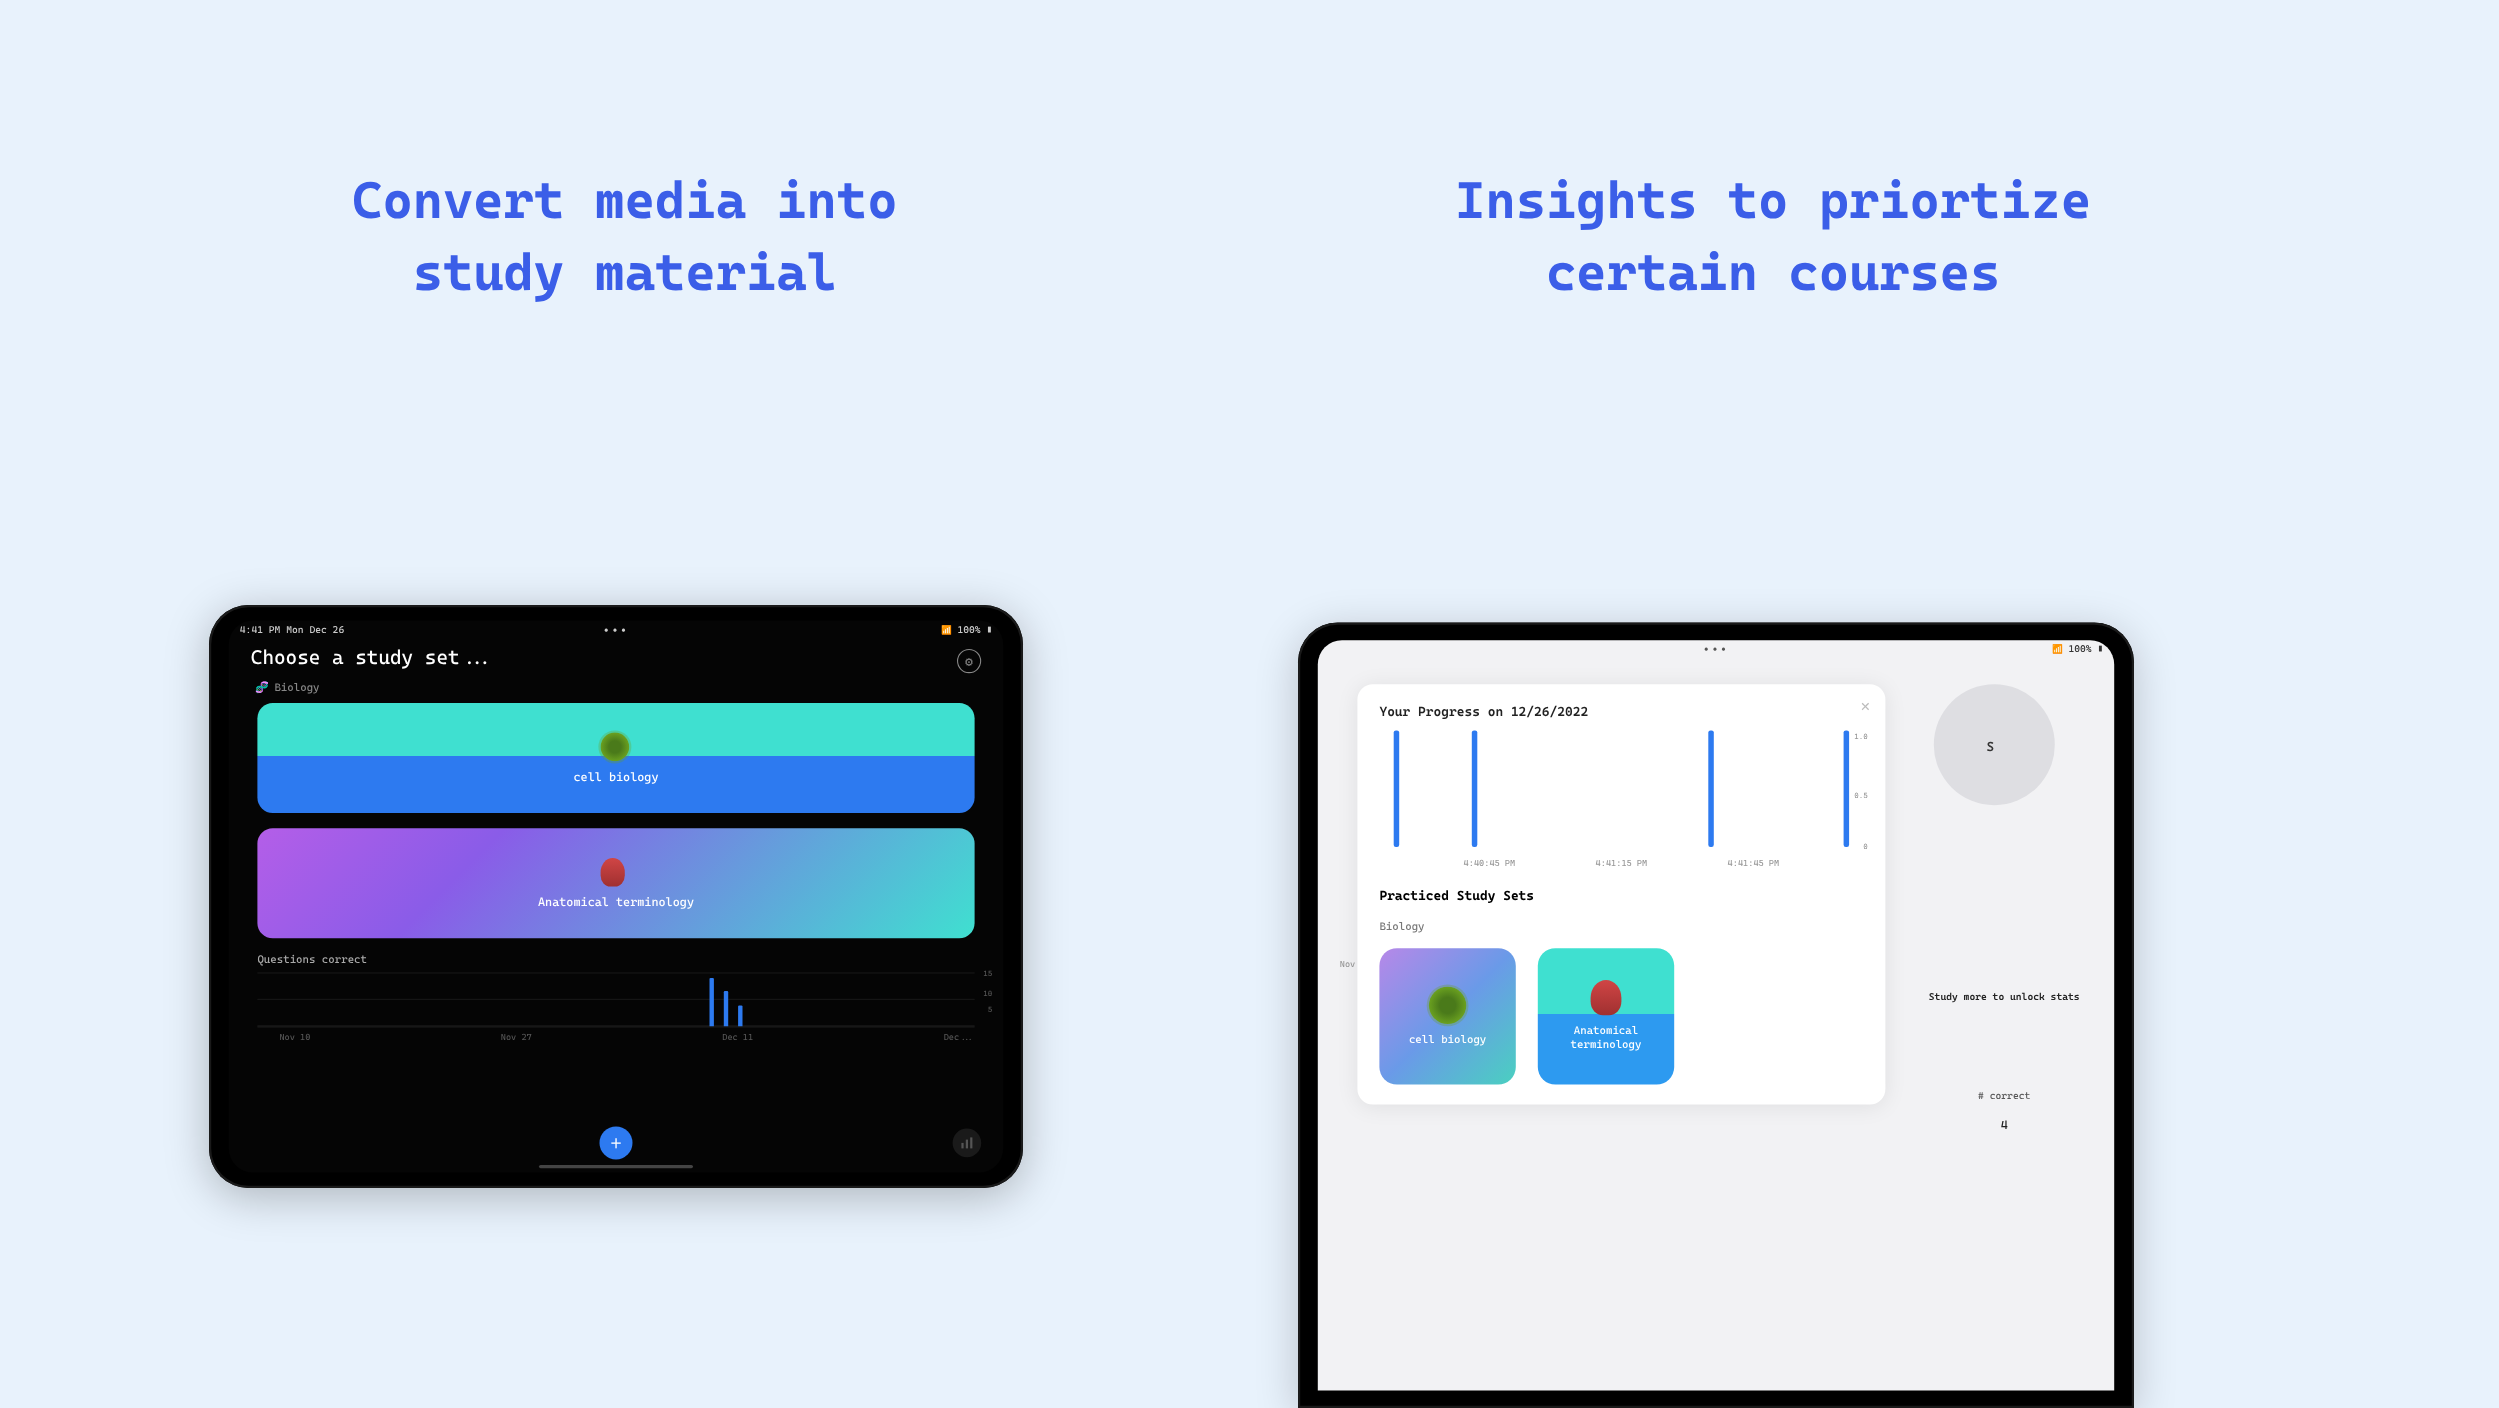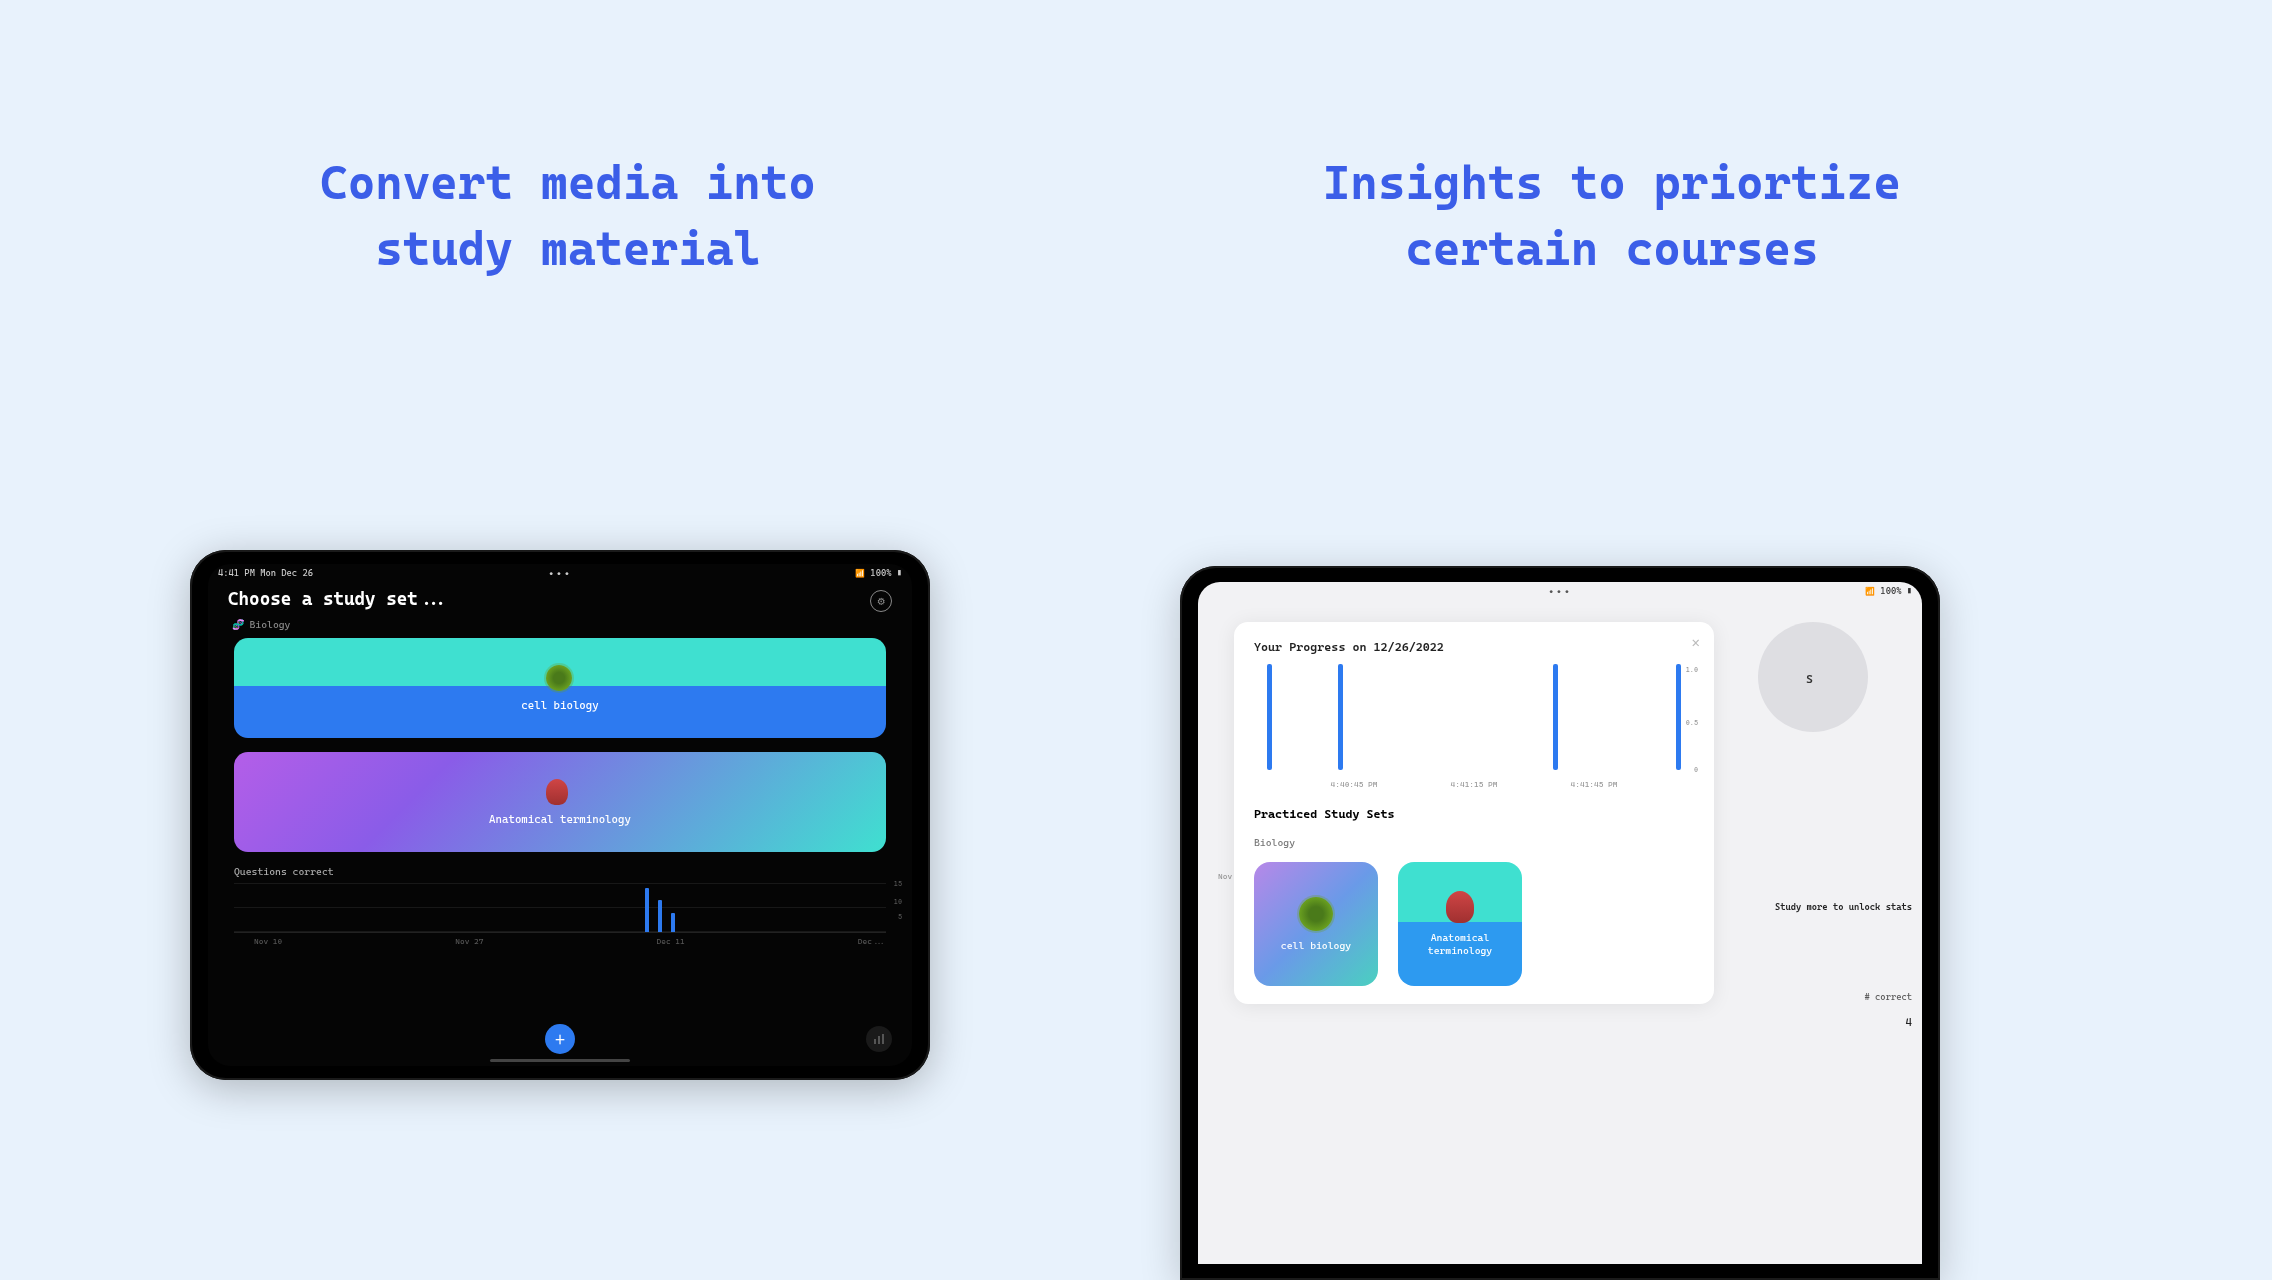--- a/index.html
+++ b/index.html
@@ -58,21 +58,21 @@
 .status-center-dots {
   position: absolute;
   left: 50%;
   transform: translateX(-50%);
   font-size: 10px;
   letter-spacing: 2px;
 }
 
 .screen-title {
   font-size: 18px;
-  font-weight: 700;
+  font-weight: 400;
   padding: 6px 20px 4px;
   color: #fff;
 }
 .gear-icon {
   position: absolute;
   right: 20px;
   top: 26px;
   width: 22px;
   height: 22px;
   border-radius: 50%;
@@ -358,21 +358,21 @@
 }
 
 
 .bg-sidebar {
   position: absolute;
   right: 10px;
   top: 260px;
   width: 180px;
   font-size: 9px;
   color: #555;
-  text-align: right;
+  text-align: center;
 }
 .bg-sidebar div { margin-bottom: 14px; }
 .bg-sidebar .stat-num { font-size: 11px; color: #222; }
 .bg-date-label {
   position: absolute;
   left: 20px;
   top: 290px;
   font-size: 8px;
   color: #999;
 }

